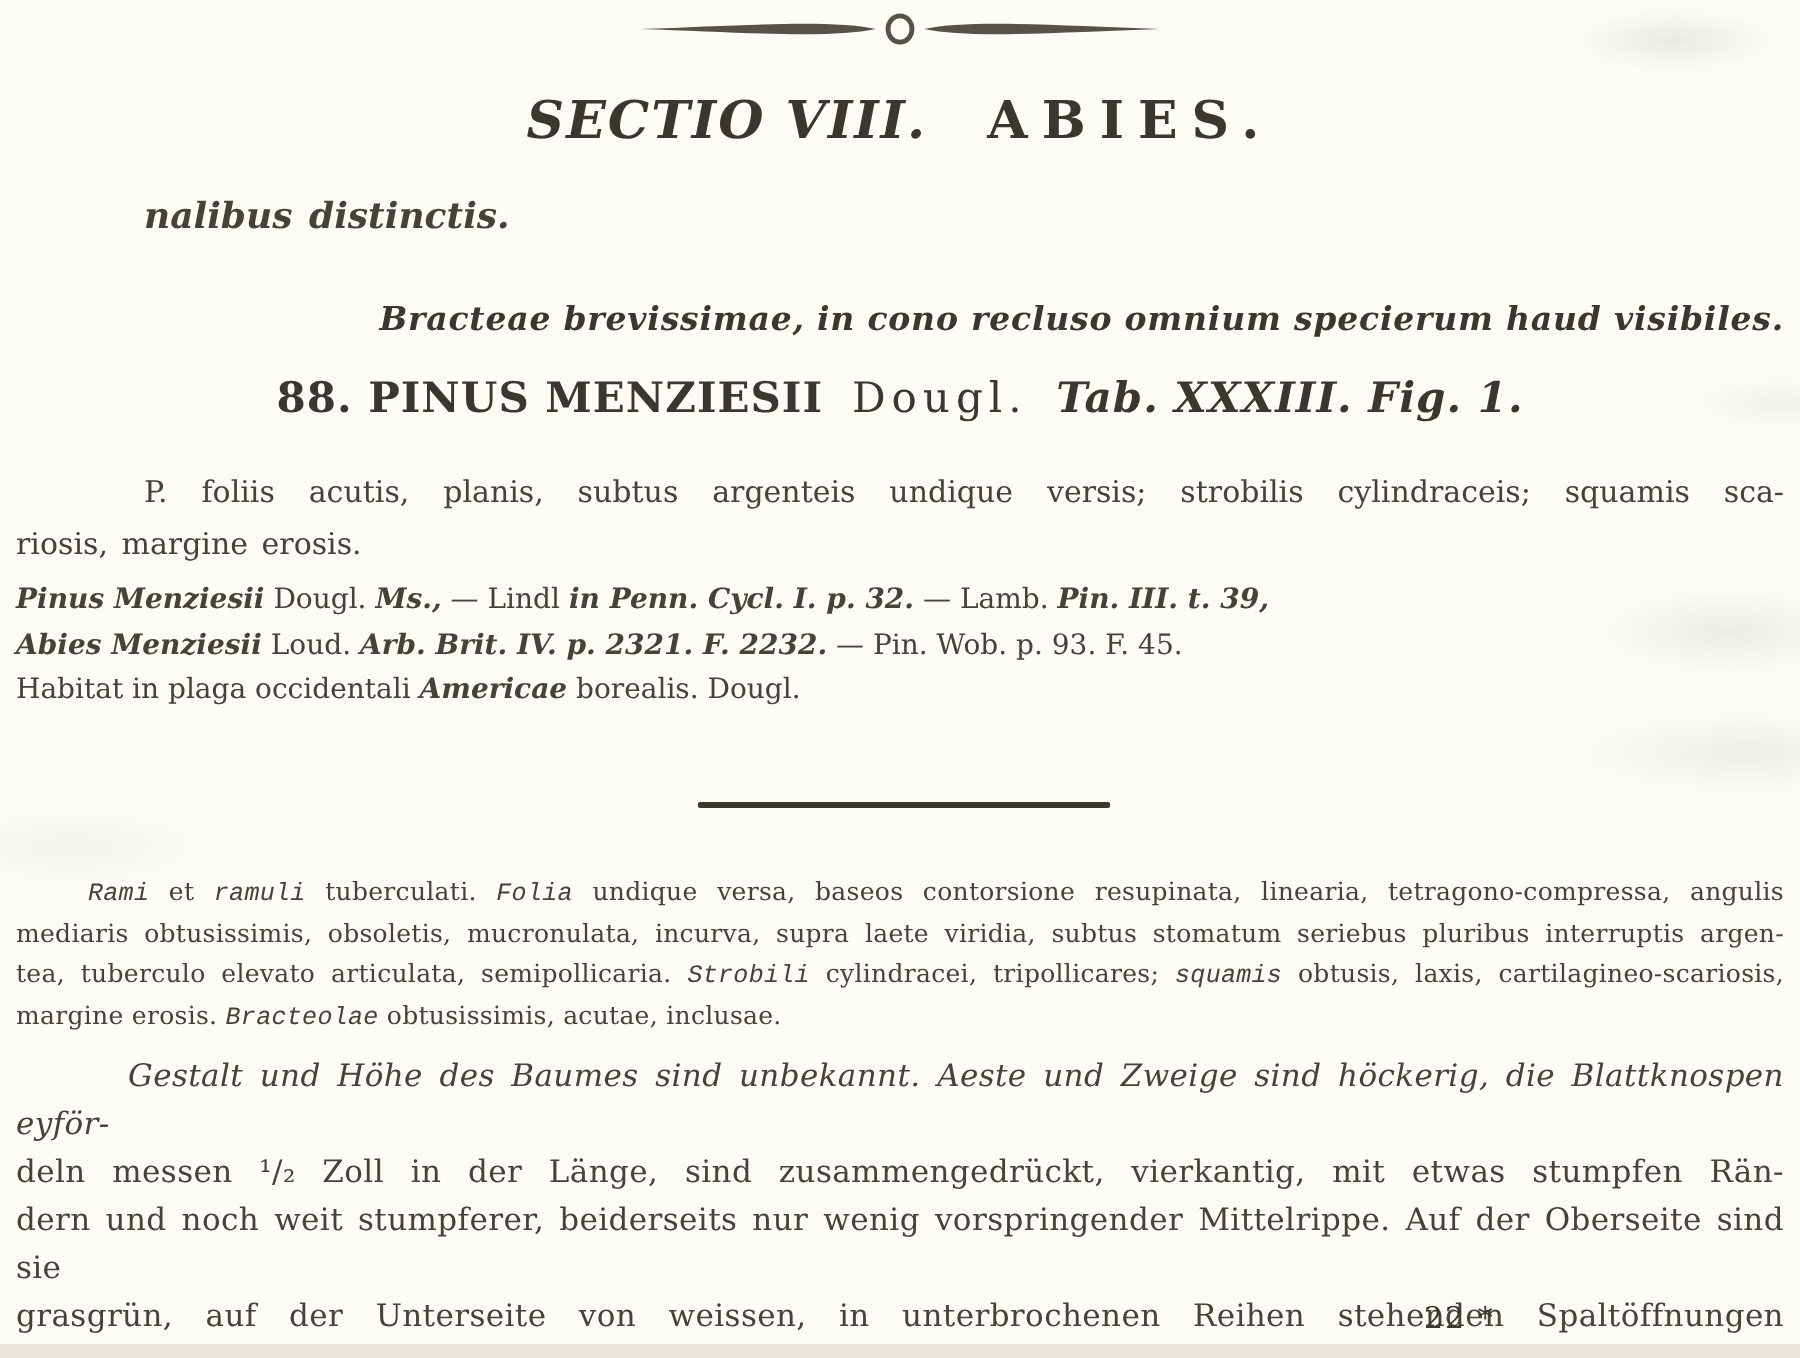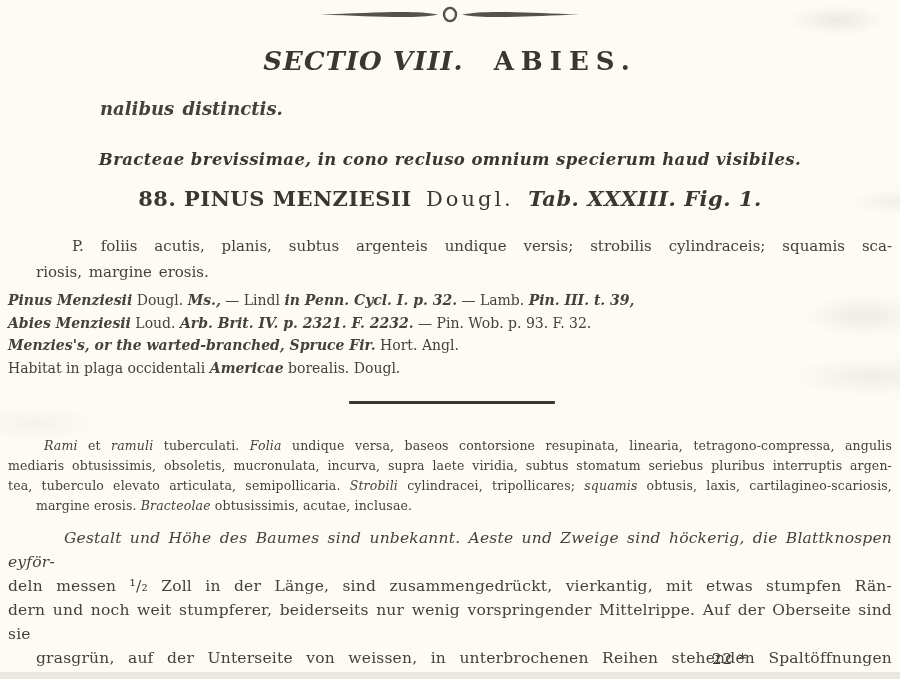--- a/index.html
+++ b/index.html
@@ -18,21 +18,21 @@
       radial-gradient(60px 18px at 99% 30%, rgba(145,140,130,.10), transparent 70%),
       radial-gradient(90px 26px at 4% 63%,  rgba(145,140,130,.08), transparent 70%);
     overflow: hidden;
     color: var(--ink, #46423b);
     font-family: "DejaVu Serif", "Liberation Serif", serif;
   }
 
   .abs { position: absolute; left: 8px; width: 884px; }
 
   
-  .s-i   { font-style: italic; }
+  .s-i   { font-style: italic; font-family: Liberation Mono, monospace; }
   .s-b   { font-weight: bold; }
   .s-bi  { font-weight: bold; font-style: italic; }
   .s-ls  { letter-spacing: 3px; }
   .s-bls { font-weight: bold; letter-spacing: 7px; }
 
   
   .ornament { position: absolute; top: 6px; left: 50%; transform: translateX(-50%); width: 262px; height: 17px; }
   .ornament svg { display: block; }
 
   
@@ -44,26 +44,26 @@
   }
   .species-heading {
     position: absolute; top: 186px; left: 0; width: 100%;
     margin: 0; text-align: center;
     font-size: 21px; letter-spacing: .5px; font-weight: normal;
     color: var(--ink-heavy, #3b372f);
   }
 
   
   .jpara .line { text-align: justify; text-align-last: justify; }
-  .jpara .line:last-child { text-align-last: left; margin-left: 28px; }
+  .jpara .line:last-child { text-align-last: left; }
 
   .intro { top: 95px; font-size: 18px; line-height: 28px; font-weight: 600; font-style: italic; word-spacing: 2px; }
   .intro .line:first-child { text-indent: 64px; }
 
-  .bractee { top: 150px; text-align: center; font-size: 16.5px; letter-spacing: .4px; color: var(--ink-heavy, #3b372f); }
+  .bractee { top: 150px; text-align: right; font-size: 16.5px; letter-spacing: .4px; color: var(--ink-heavy, #3b372f); }
 
   .diagnosis { top: 233px; font-size: 15px; line-height: 26px; word-spacing: 2px; }
   .diagnosis .line:first-child { text-indent: 64px; }
 
   .synonymy { top: 289px; font-size: 14px; line-height: 22.5px; }
   .synonymy .line { text-align: left; }
 
   .mid-rule { position: absolute; top: 401px; left: 349px; width: 206px; height: 2.5px;
               background: var(--ink-heavy, #3b372f); border-radius: 1px; }
 
@@ -99,22 +99,21 @@
 
   <h2 class="species-heading"><span class="s-b">88. PINUS MENZIESII</span><span>&nbsp; </span><span class="s-ls">Dougl.</span><span>&nbsp; </span><span class="s-bi">Tab. XXXIII. Fig. 1.</span></h2>
 
   <div class="abs jpara diagnosis">
       <div class="line"><span>P. foliis acutis, planis, subtus argenteis undique versis; strobilis cylindraceis; squamis sca-</span></div>
       <div class="line"><span>riosis, margine erosis.</span></div>
     </div>
 
   <div class="abs synonymy">
       <div class="line"><span class="s-bi">Pinus Menziesii</span><span> Dougl. </span><span class="s-bi">Ms.,</span><span> — Lindl </span><span class="s-bi">in Penn. Cycl. I. p. 32.</span><span> — Lamb. </span><span class="s-bi">Pin. III. t. 39,</span></div>
-      <div class="line"><span class="s-bi">Abies Menziesii</span><span> Loud. </span><span class="s-bi">Arb. Brit. IV. p. 2321. F. 2232.</span><span> — Pin. Wob. p. 93. F. 32.</span></div>
-      <div class="line"><span class="s-bi">Menzies's, or the warted-branched, Spruce Fir.</span><span> Hort. Angl.</span></div>
+      <div class="line"><span class="s-bi">Abies Menziesii</span><span> Loud. </span><span class="s-bi">Arb. Brit. IV. p. 2321. F. 2232.</span><span> — Pin. Wob. p. 93. F. 45.</span></div>
       <div class="line"><span>Habitat in plaga occidentali </span><span class="s-bi">Americae</span><span> borealis. Dougl.</span></div>
     </div>
 
   <div class="mid-rule"></div>
 
   <div class="abs jpara latin-desc">
       <div class="line"><span class="s-i">Rami</span><span> et </span><span class="s-i">ramuli</span><span> tuberculati. </span><span class="s-i">Folia</span><span> undique versa, baseos contorsione resupinata, linearia, tetragono-compressa, angulis</span></div>
       <div class="line"><span>mediaris obtusissimis, obsoletis, mucronulata, incurva, supra laete viridia, subtus stomatum seriebus pluribus interruptis argen-</span></div>
       <div class="line"><span>tea, tuberculo elevato articulata, semipollicaria. </span><span class="s-i">Strobili</span><span> cylindracei, tripollicares; </span><span class="s-i">squamis</span><span> obtusis, laxis, cartilagineo-scariosis,</span></div>
       <div class="line"><span>margine erosis. </span><span class="s-i">Bracteolae</span><span> obtusissimis, acutae, inclusae.</span></div>

